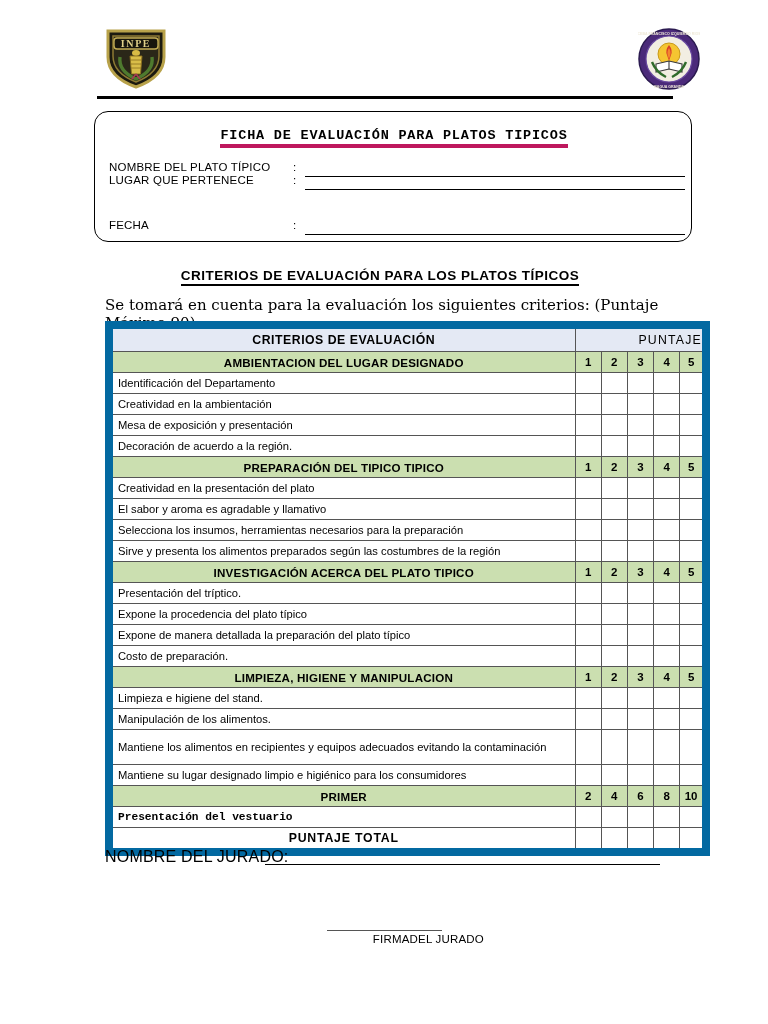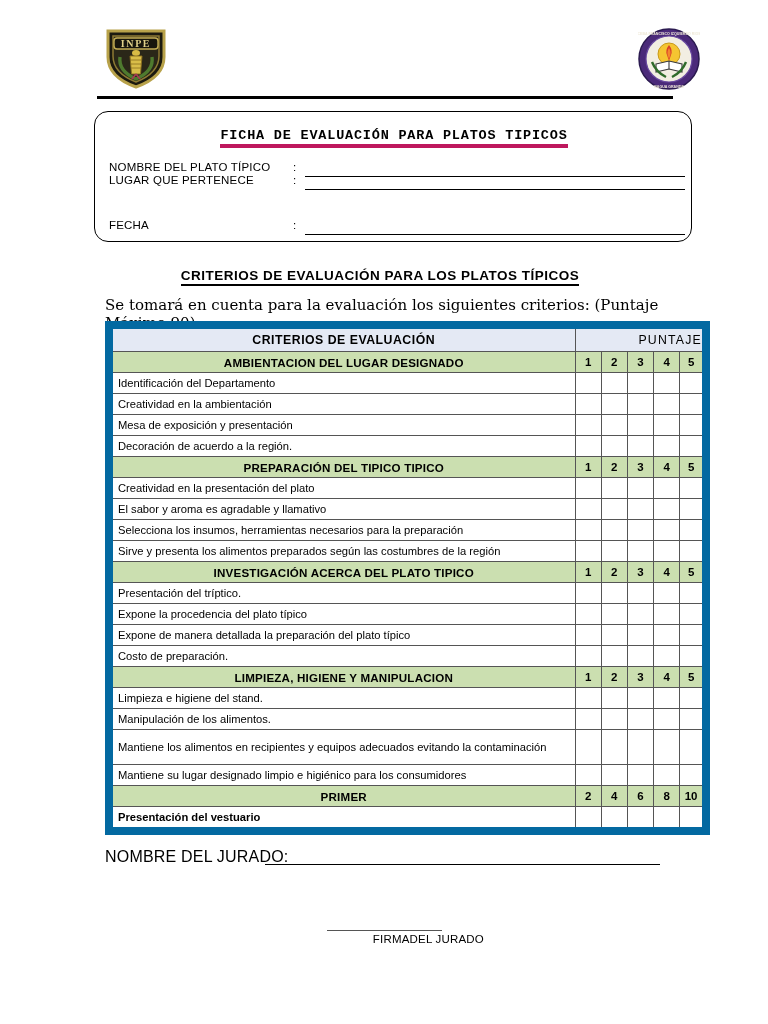--- a/index.html
+++ b/index.html
@@ -191,21 +191,21 @@
   }
   td.item {
     background: #fff;
     text-align: left;
     font-size: 11.2px;
     padding: 1px 0 1px 5px;
     height: 18px;
     line-height: 14px;
   }
   td.item.two-line { height: 32px; }
-  td.item.bold { font-weight: bold; }
+  td.item.bold { font-weight: bold; font-family: Liberation Mono, monospace; }
   td.total {
     background: #fff;
     text-align: center;
     font-size: 12.3px;
     font-weight: bold;
     letter-spacing: 0.8px;
     height: 20px;
   }
   td.blank { background: #fff; }
 
@@ -512,20 +512,28 @@
     </tr>
     <tr>
       <td class="item bold">Presentación del vestuario</td>
       <td class="blank"></td>
       <td class="blank"></td>
       <td class="blank"></td>
       <td class="blank"></td>
       <td class="blank"></td>
     </tr>
 
+    <tr>
+      <td class="total">PUNTAJE  TOTAL</td>
+      <td class="blank"></td>
+      <td class="blank"></td>
+      <td class="blank"></td>
+      <td class="blank"></td>
+      <td class="blank"></td>
+    </tr>
   </tbody>
 </table>
 
 <div class="jurado">
   <span class="lbl">NOMBRE DEL JURADO:</span>
   <span class="rule"></span>
 </div>
 
 <div class="firma">
   <div class="sig-rule"></div>

